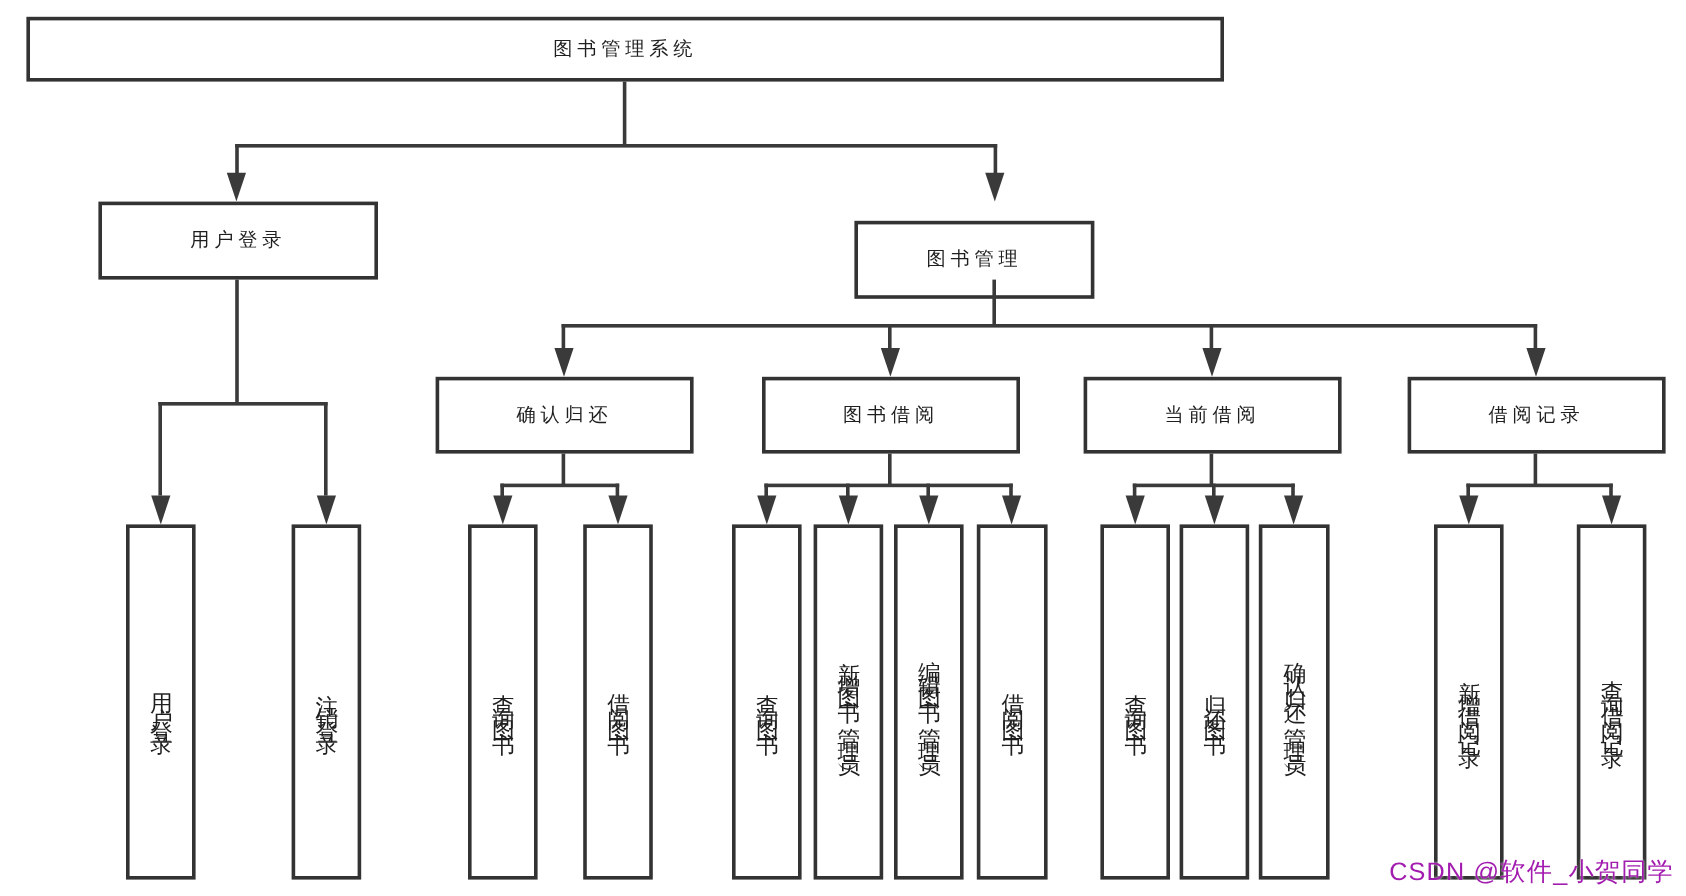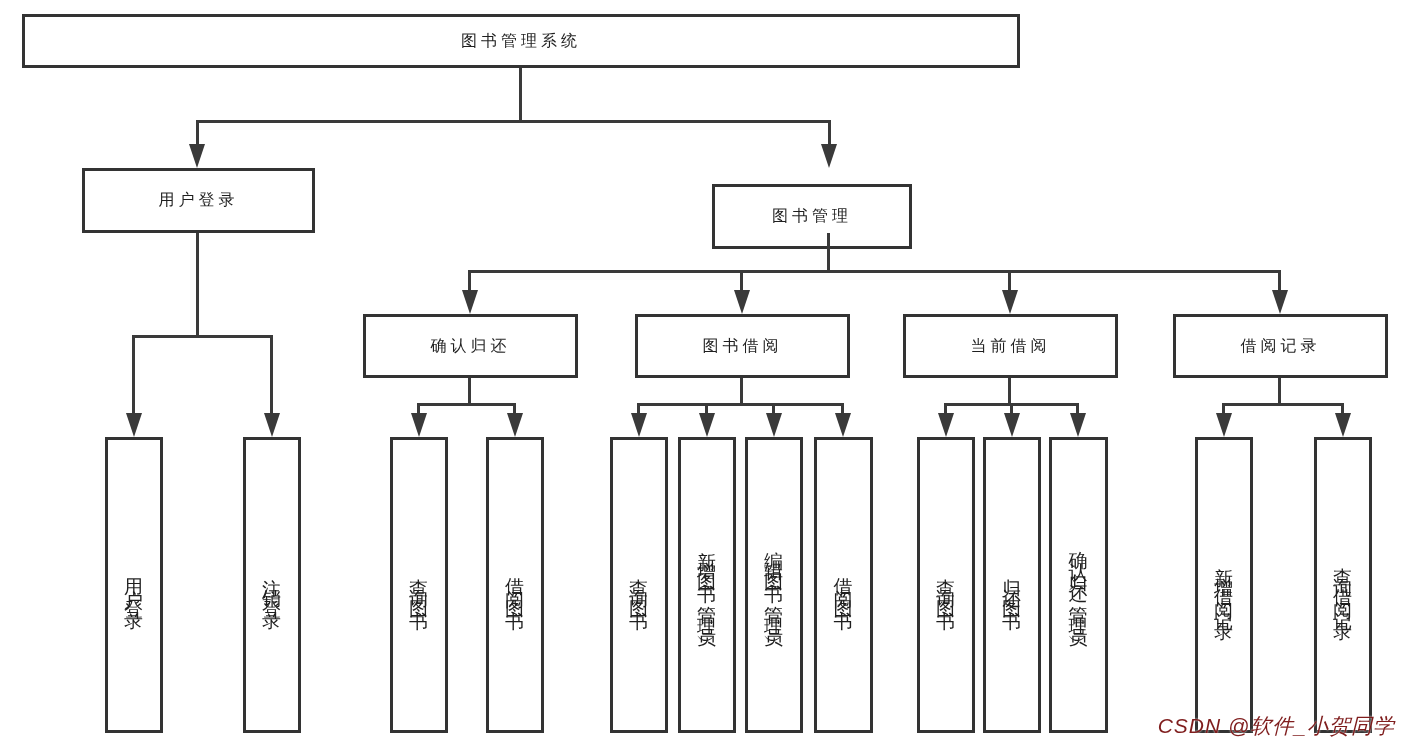--- a/index.html
+++ b/index.html
@@ -19,23 +19,22 @@
   }
   .hline{position:absolute;height:3px;background:#3a3a3a;}
   .vline{position:absolute;width:3px;background:#3a3a3a;}
   .arrow{
     position:absolute;width:0;height:0;
     border-left:8px solid transparent;border-right:8px solid transparent;
     border-top:24px solid #3a3a3a;
   }
   #watermark{
     position:absolute;right:10px;bottom:7px;
-    font-size:21px;color:#7f1d1d;letter-spacing:1px;white-space:nowrap;
+    font-size:21px;color:#a21caf;letter-spacing:1px;white-space:nowrap;
     text-shadow:0 0 2px #ffffff;
-    font-style:italic;
   }
 </style>
 </head>
 <body>
 
 <div id="canvas">
 
   <div class="box" style="left:22px;top:14px;width:998px;height:54px">
     <span class="hlabel">图书管理系统</span>
   </div>

